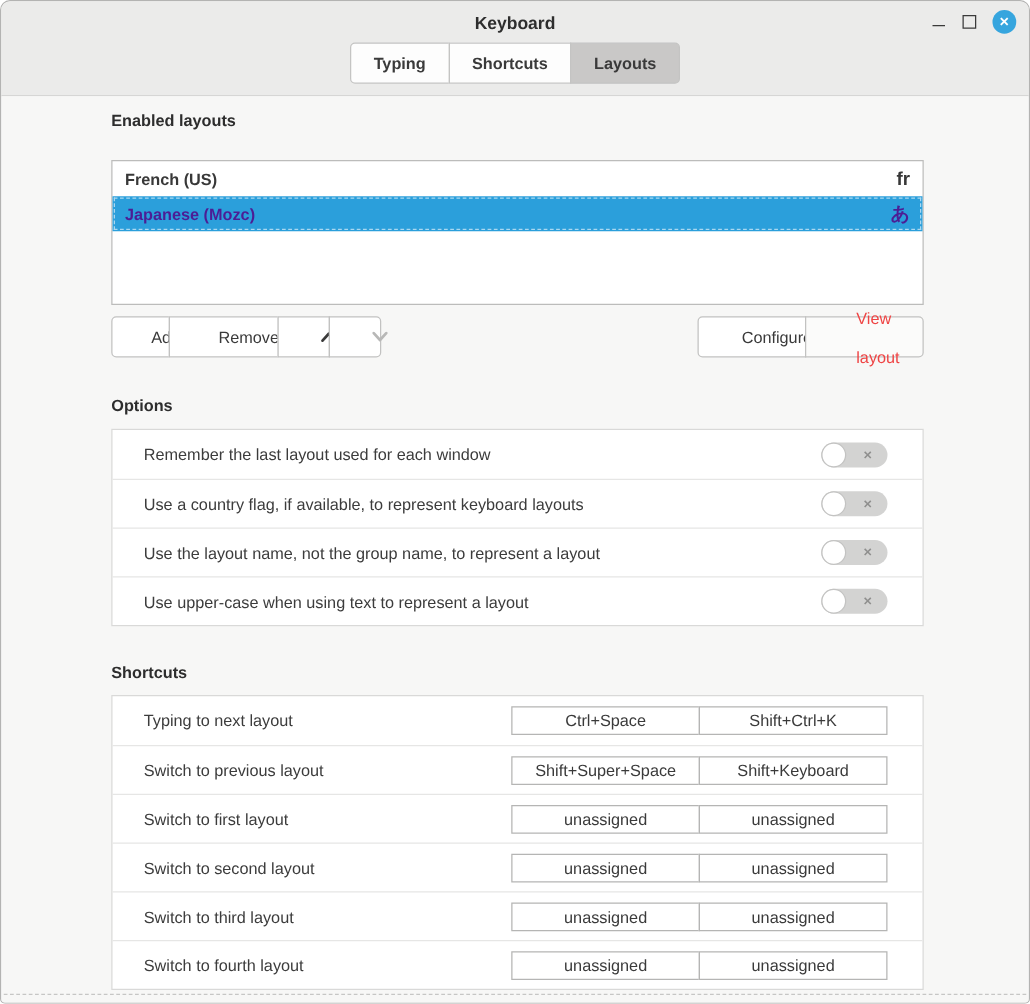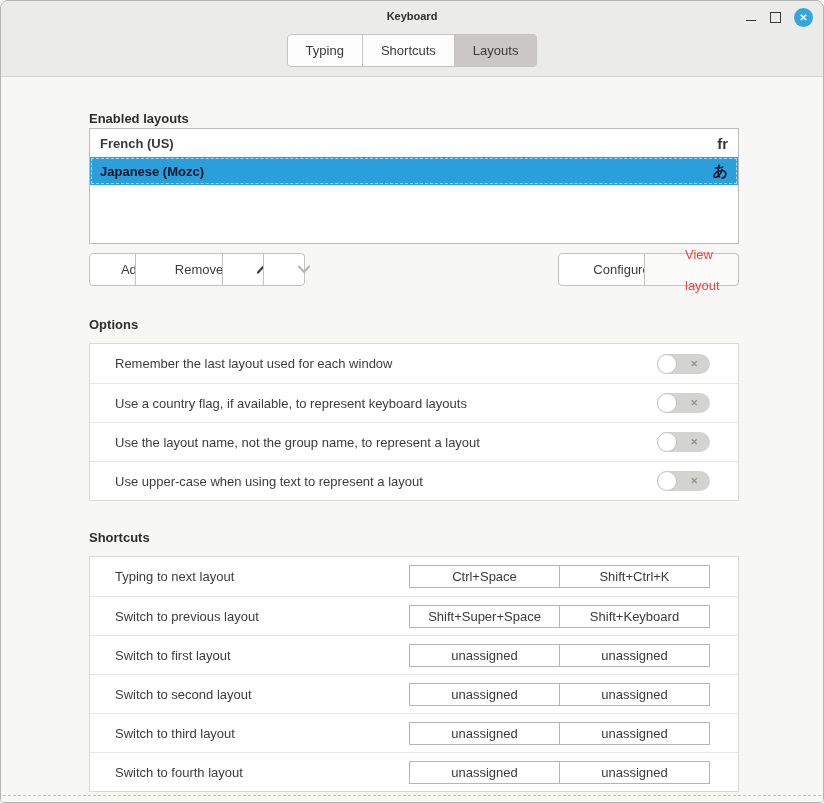--- a/index.html
+++ b/index.html
@@ -23,21 +23,21 @@
   .header {
     height: 76px;
     background: #ebebea;
     border-bottom: 1px solid #d6d6d5;
     position: relative;
   }
   .titlebar { height: 33px; position: relative; }
   .window-title {
     position: absolute; left: 0; right: 0; top: 9px;
     text-align: center;
-    font-weight: 700; color: #2e2e2e; font-size: 11px;
+    font-weight: 700; color: #2e2e2e; font-size: 14px;
   }
   .window-controls {
     position: absolute; right: 10px; top: 0; height: 33px;
     display: flex; align-items: center; gap: 13px;
   }
   .btn-min { width: 12px; height: 12px; position: relative; cursor: pointer; }
   .btn-min::after {
     content: ""; position: absolute; left: 1px; right: 1px; bottom: 3px;
     border-bottom: 1.5px solid #3a3a3a;
   }
@@ -49,21 +49,21 @@
     font-size: 10px; font-weight: 700; cursor: pointer;
   }
   
   .tabbar { display: flex; justify-content: center; }
   .tab {
     height: 33px; line-height: 31px;
     padding: 0 18px; text-align: center;
     background: #fdfdfd;
     border: 1px solid #c4c4c3;
     margin-left: -1px;
-    color: #3a3a3a; cursor: pointer;
+    color: #3a3a3a; cursor: pointer; font-weight: bold;
   }
   .tab:first-child { border-radius: 4px 0 0 4px; margin-left: 0; }
   .tab:last-child { border-radius: 0 4px 4px 0; }
   .tab.active { background: #c9c8c7; }
   
   .content { position: relative; height: 726px; background: #f7f7f6; }
   .section-title {
     position: absolute; left: 88px;
     font-weight: 700; color: #2d2d2d; font-size: 13px;
   }
@@ -74,21 +74,21 @@
     background: #ffffff; border: 1px solid #bcbcbb;
   }
   .layout-row {
     height: 28px; display: flex; align-items: center;
     padding: 0 10px; font-weight: 700; color: #383838;
     cursor: pointer;
   }
   .layout-row .layout-name { flex: 1; }
   .layout-row .layout-indicator { font-size: 15px; font-weight: 700; }
   .layout-row.selected {
-    background: #2b9fdb; color: #0f172a;
+    background: #2b9fdb; color: #4c1d95;
     outline: 1px dashed rgba(255,255,255,0.6); outline-offset: -2px;
   }
   
   .list-buttons { position: absolute; top: 176px; left: 88px; display: flex; }
   .list-buttons-right { position: absolute; top: 176px; left: 557px; display: flex; }
   .btn {
     height: 33px; line-height: 31px;
     background: #ffffff; border: 1px solid #c2c2c1;
     text-align: left; color: #3a3a3a; font-size: 13px;
     margin-left: -1px; cursor: pointer;
@@ -161,21 +161,21 @@
     </div>
     <div class="tabbar">
       <div class="tab">Typing</div>
       <div class="tab">Shortcuts</div>
       <div class="tab active">Layouts</div>
     </div>
   </div>
 
   <div class="content">
 
-    <div class="section-title" style="top:12px;margin-top:22px;">Enabled layouts</div>
+    <div class="section-title" style="top:12px;">Enabled layouts</div>
 
     <div class="layout-list">
       <div class="layout-row">
         <span class="layout-name">French (US)</span>
         <span class="layout-indicator">fr</span>
       </div>
       <div class="layout-row selected">
         <span class="layout-name">Japanese (Mozc)</span>
         <span class="layout-indicator">あ</span>
       </div>

